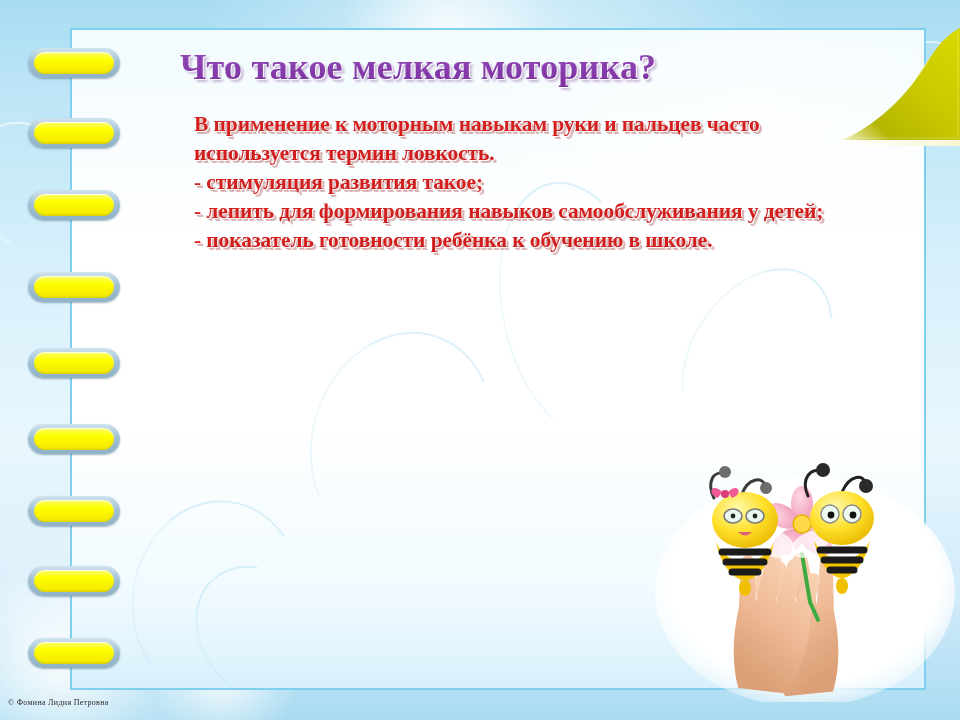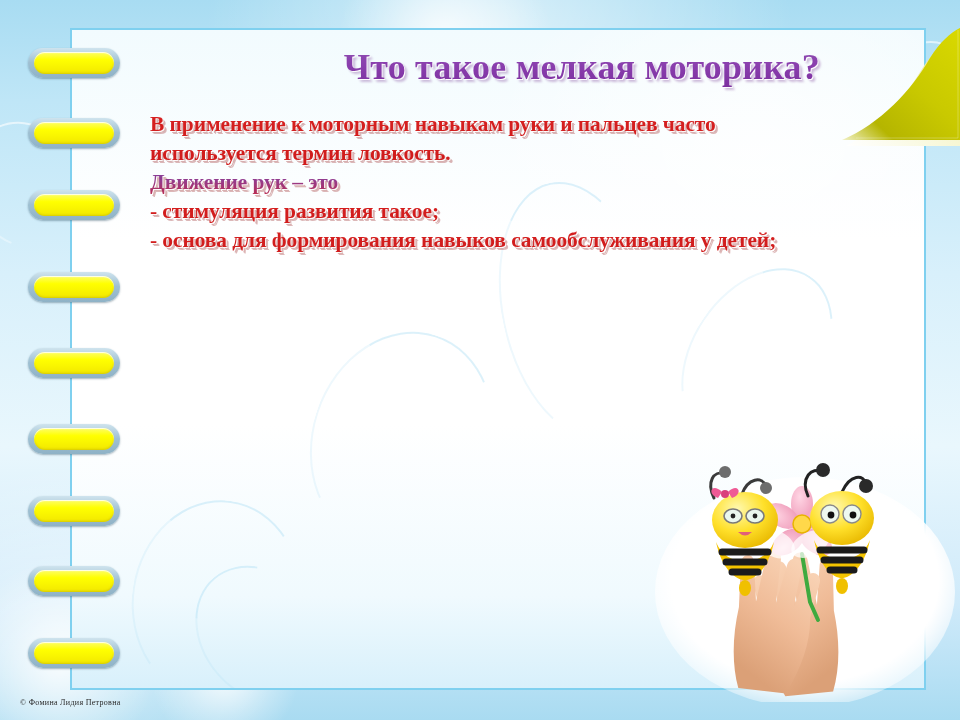--- a/index.html
+++ b/index.html
@@ -54,48 +54,48 @@
   .ring .inner {
     position:absolute; left:6px; top:4px; right:6px; bottom:4px;
     border-radius:12px;
     background:linear-gradient(180deg,#fdfd6a 0%, #ffff00 35%, #f2e800 100%);
     box-shadow:inset 0 1px 1px rgba(255,255,255,.9), inset 0 -1px 2px rgba(190,175,0,.5);
   }
 
   
   #title {
     position:absolute; left:180px; top:46px; width:640px;
-    text-align:right;
+    text-align:left;
     font-size:36px; font-weight:700; letter-spacing:.2px;
     background:linear-gradient(180deg,#8e4fb0 0%, #8a3fae 45%, #7b2f9e 100%);
     -webkit-background-clip:text; background-clip:text; color:transparent;
     text-shadow:none;
     filter:drop-shadow(1.5px 1.5px 0 rgba(255,255,255,.95)) drop-shadow(2.5px 2.5px 1px rgba(120,60,150,.35));
   }
 
   
   #body { position:absolute; left:150px; top:110px; width:680px; }
   #body p {
     font-size:21.5px; font-weight:700; line-height:29px;
     letter-spacing:-.1px;
     -webkit-background-clip:text; background-clip:text; color:transparent;
     filter:drop-shadow(1.5px 1.5px 0 rgba(255,255,255,.9)) drop-shadow(2px 2px .5px rgba(150,30,30,.35));
   }
   .grad-pr { background:linear-gradient(180deg,#7c3f9e 0%, #9a3a86 38%, #c32b3f 72%, #d52222 100%); }
-  .grad-r  { background:linear-gradient(180deg,#d62020 0%, #cf1b1b 100%); }
+  .grad-r  { background:linear-gradient(180deg,#d62020 0%, #cf1b1b 100%);margin-left:44px; }
   .grad-h  { background:linear-gradient(180deg,#7b3f9e 0%, #953b8c 45%, #c02a46 100%); }
 
   
   #art { position:absolute; left:630px; top:452px; width:330px; height:250px; pointer-events:none; }
 
   
   #copyright {
     position:absolute; left:8px; top:698px;
     font-size:8px; font-family:"Liberation Serif", serif; color:#2b2b2b;
-    letter-spacing:.3px; white-space:nowrap;margin-left:12px;
+    letter-spacing:.3px; white-space:nowrap;
   }
 </style>
 </head>
 <body>
 
 <div id="slide">
 
   <div class="dandelion" style="left:-40px; top:560px; width:200px; height:200px;"></div>
   <div class="dandelion" style="left:150px; top:600px; width:150px; height:150px;"></div>
   <div class="dandelion" style="left:330px; top:-60px; width:230px; height:200px;"></div>
@@ -163,23 +163,23 @@
     </div>
   <div class="ring" style="top:638px;">
       <div class="outer"></div>
       <div class="inner"></div>
     </div>
 
   <div id="title">Что такое мелкая моторика?</div>
 
   <div id="body">
     <p class="grad-r">В применение к моторным навыкам руки и пальцев часто используется термин ловкость.</p>
-    <p class="grad-h">Движение рук – это</p>
     <p class="grad-r">- стимуляция развития такое;</p>
-    <p class="grad-r">- основа для формирования навыков самообслуживания у детей;</p>
+    <p class="grad-r">- лепить для формирования навыков самообслуживания у детей;</p>
+    <p class="grad-r">- показатель готовности ребёнка к обучению в школе.</p>
   </div>
 
   <svg id="art" viewBox="0 0 330 250">
     <defs>
       <radialGradient id="beeG" cx="38%" cy="30%" r="75%">
         <stop offset="0%" stop-color="#fff9b0"></stop>
         <stop offset="55%" stop-color="#ffe02a"></stop>
         <stop offset="100%" stop-color="#e8b800"></stop>
       </radialGradient>
       <linearGradient id="skin" x1="0" y1="0" x2="0.3" y2="1">

